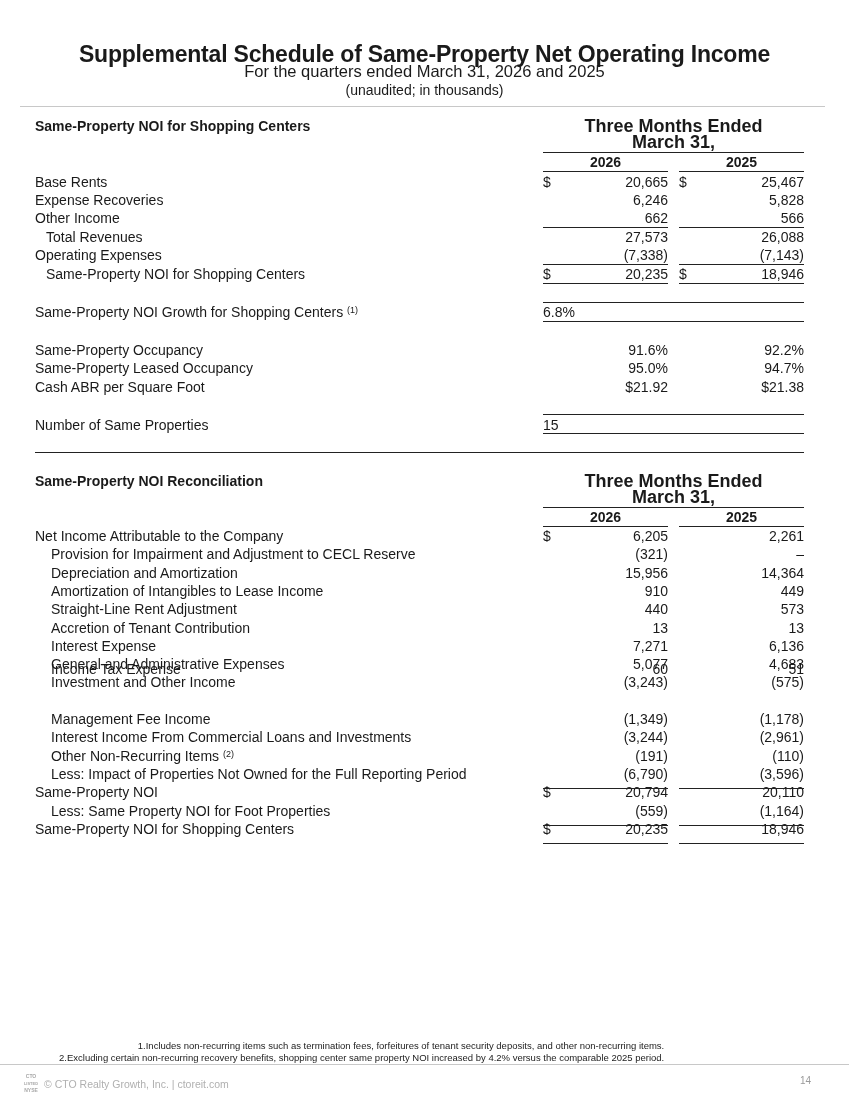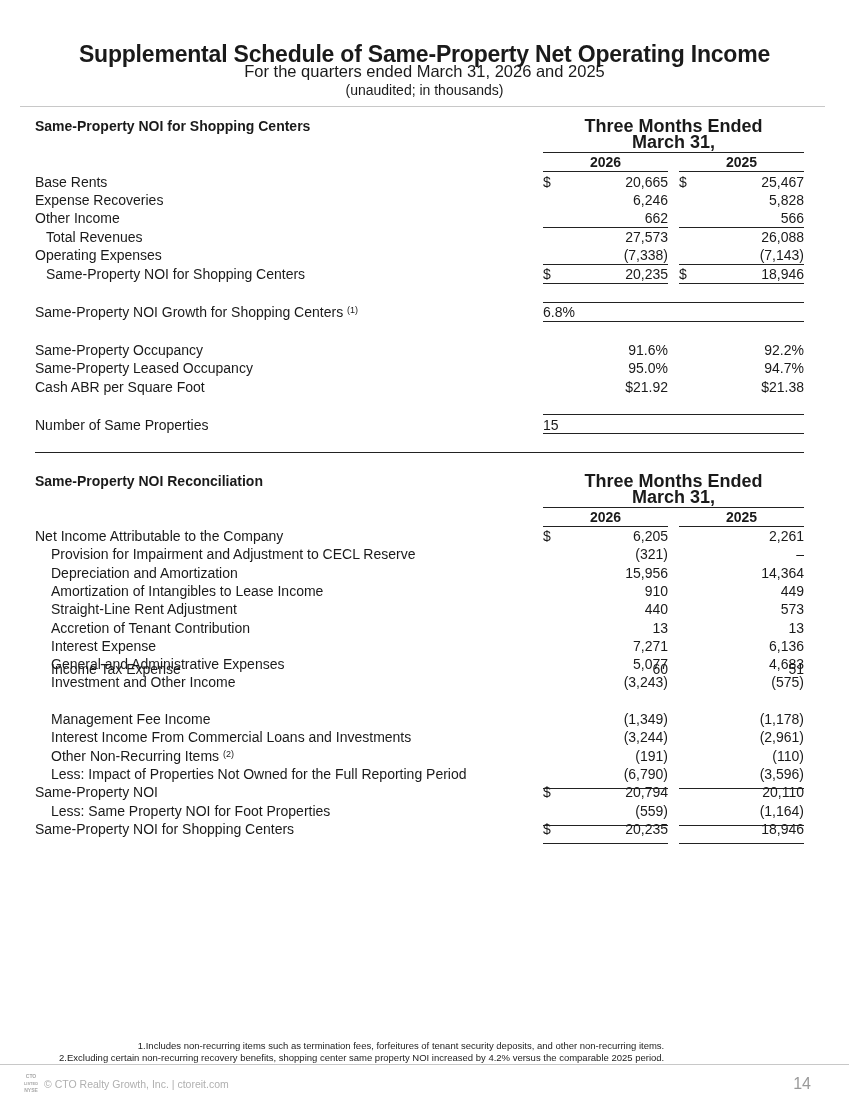--- a/index.html
+++ b/index.html
@@ -28,21 +28,21 @@
   .d25 { left:679px; }
   .ctr { position:absolute; left:543px; width:261px; text-align:left; }
   sup { font-size:9px; vertical-align:4px; line-height:0; }
 
   .footnotes { position:absolute; left:40px; top:1040px; font-size:9.5px; line-height:12px; color:#222; }
   .fn { white-space:nowrap;text-align:right; }
   .fn .num { display:inline-block; width:27px; }
   .rule-bot { position:absolute; left:0; width:849px; top:1064px; height:1px; background:#c8c8c8; }
   .footer { position:absolute; left:22px; top:1073px; font-size:10.5px; color:#b0b0b0; display:flex; align-items:center; }
   .logo { width:18px; height:22px; font-size:5px; line-height:7px; color:#a8a8a8; text-align:center; margin-right:4px; font-weight:bold; }
-  .page { position:absolute; right:38px; top:1075px; font-size:16px; color:#9a9a9a; }
+  .page { position:absolute; right:38px; top:1075px; font-size:10px; color:#9a9a9a; }
 </style>
 </head>
 <body>
 
 <div class="hdr title">Supplemental Schedule of Same-Property Net Operating Income</div>
 <div class="hdr subtitle">For the quarters ended March 31, 2026 and 2025</div>
 <div class="hdr subsub">(unaudited; in thousands)</div>
 <div class="rule-top"></div>
 
 <div>

